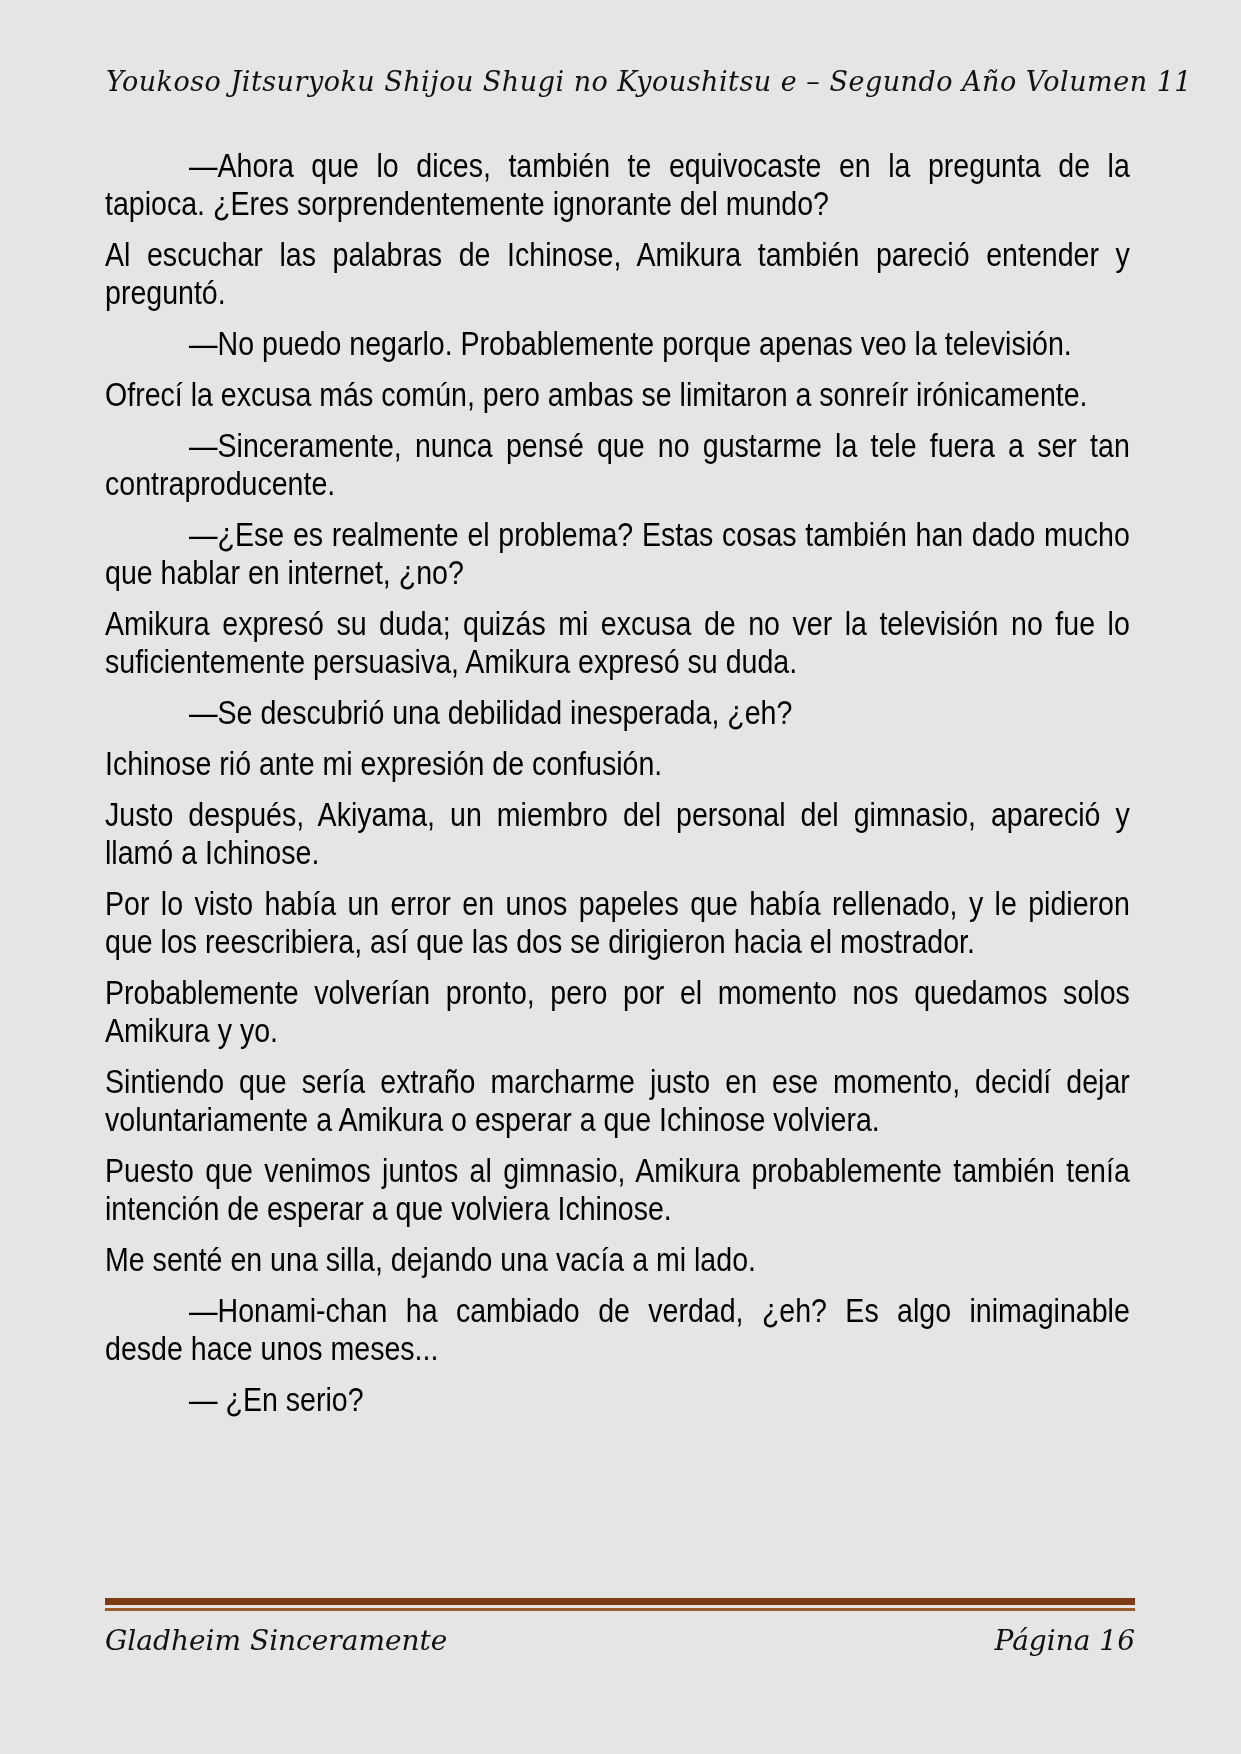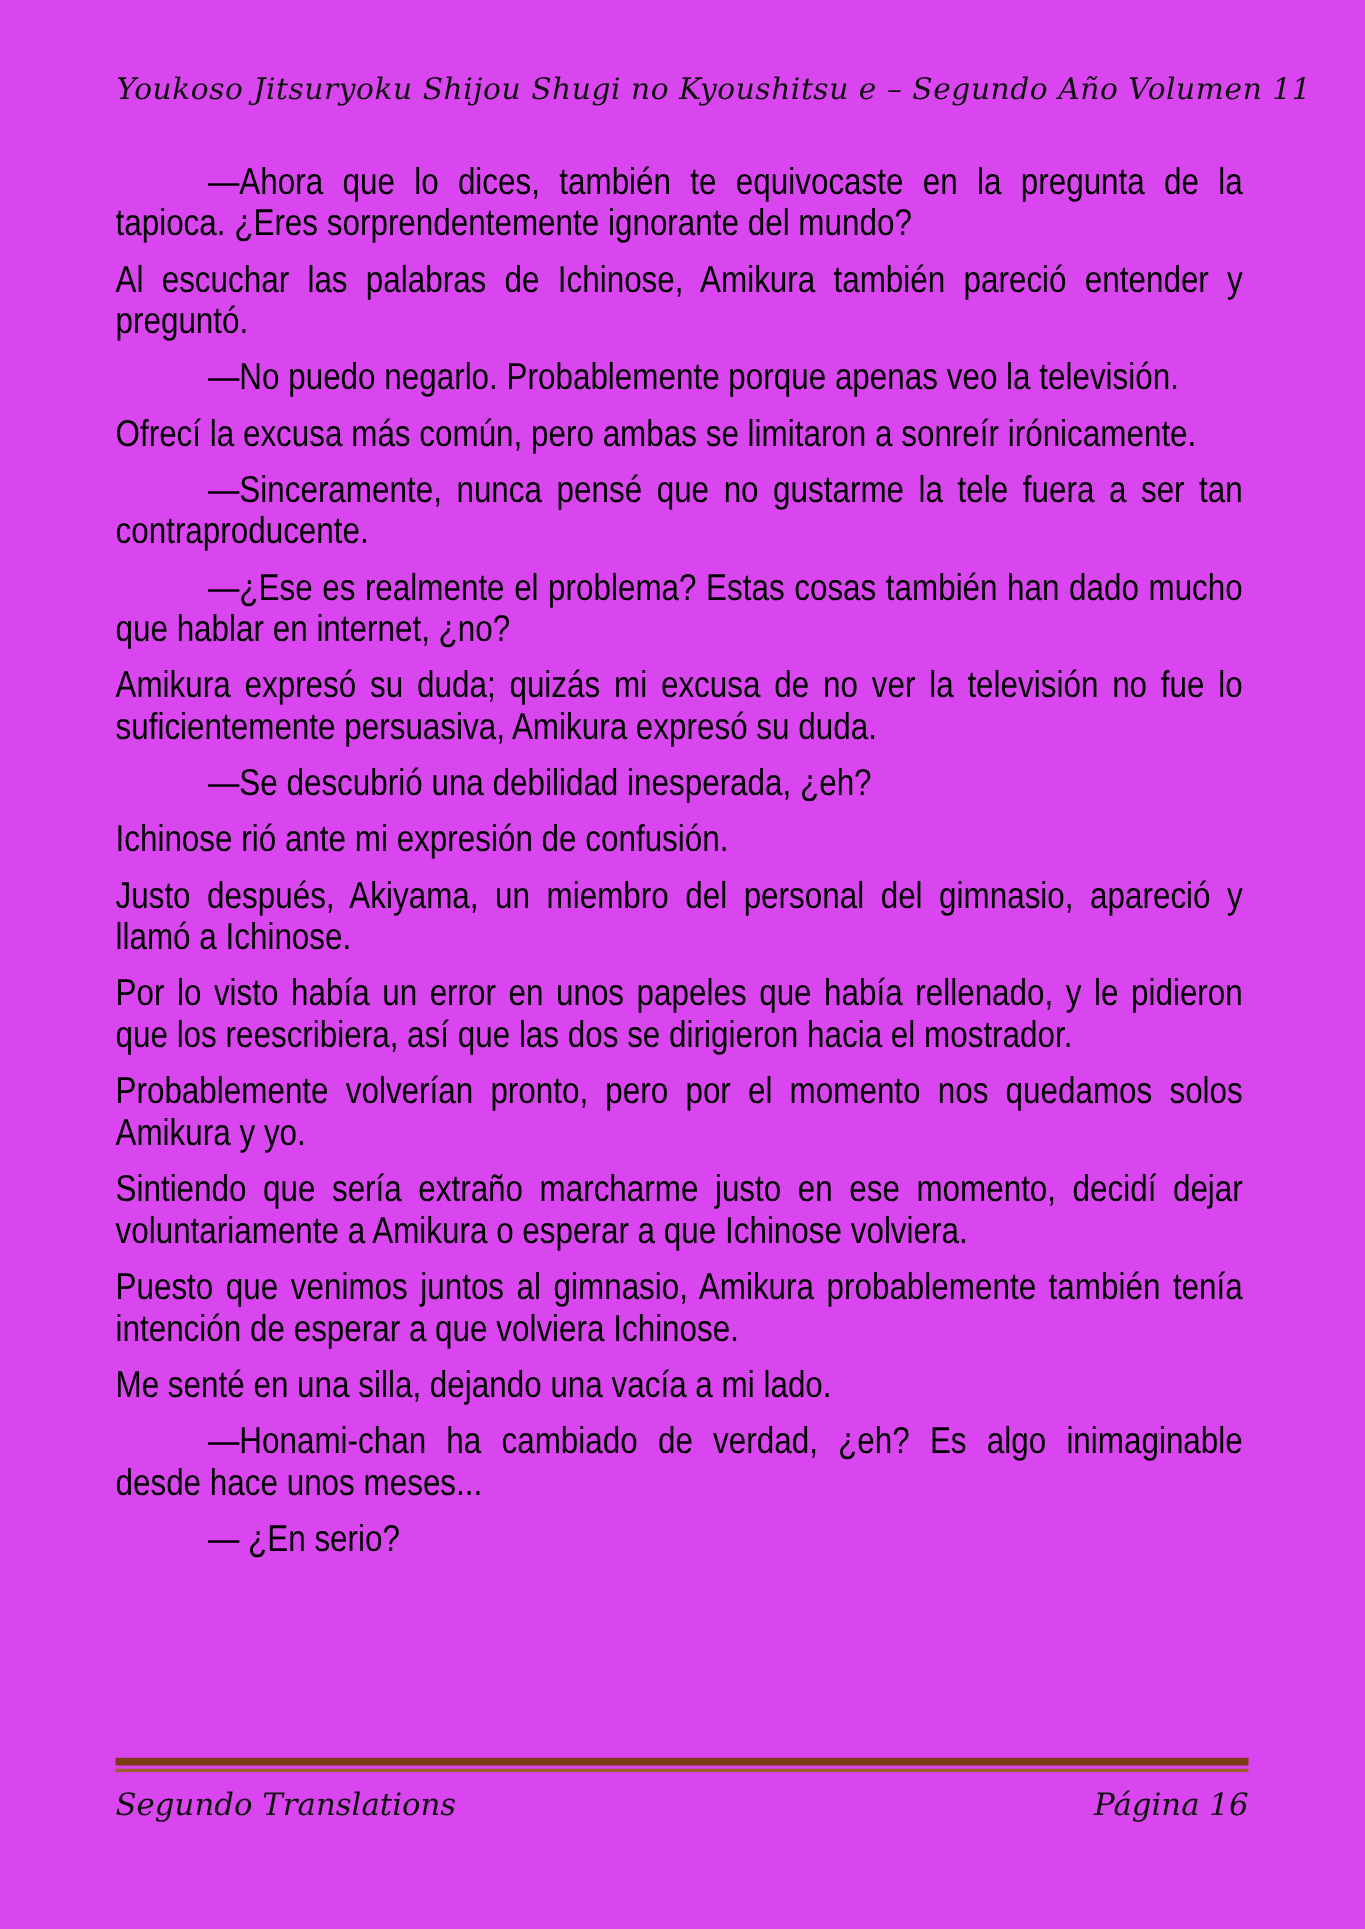--- a/index.html
+++ b/index.html
@@ -4,21 +4,21 @@
 <style>
   html, body {
     margin: 0;
     padding: 0;
     background: #ffffff;
   }
   .page {
     position: relative;
     width: 1241px;
     height: 1754px;
-    background: #d946ef;
+    background: #e5e5e5;
     overflow: hidden;
     color: #000000;
   }
   .page-header {
     position: absolute;
     left: 106px;
     top: 66px;
     width: 1030px;
     font-family: "DejaVu Serif", serif;
     font-style: italic;
@@ -94,18 +94,18 @@
       <p class="narration">Puesto que venimos juntos al gimnasio, Amikura probablemente también tenía intención de esperar a que volviera Ichinose.</p>
       <p class="narration">Me senté en una silla, dejando una vacía a mi lado.</p>
       <p class="dialogue">—Honami-chan ha cambiado de verdad, ¿eh? Es algo inimaginable desde hace unos meses...</p>
       <p class="dialogue">— ¿En serio?</p>
     </div>
 
   <div class="page-footer">
     <div class="rule-thick" style="background-color: rgb(124, 59, 19);"></div>
     <div class="rule-thin" style="background-color: rgb(158, 91, 43);"></div>
     <div class="footer-row">
-      <span>Segundo Translations</span>
+      <span>Gladheim Sinceramente</span>
       <span>Página 16</span>
     </div>
   </div>
 
 </div>
 
 </body></html>

